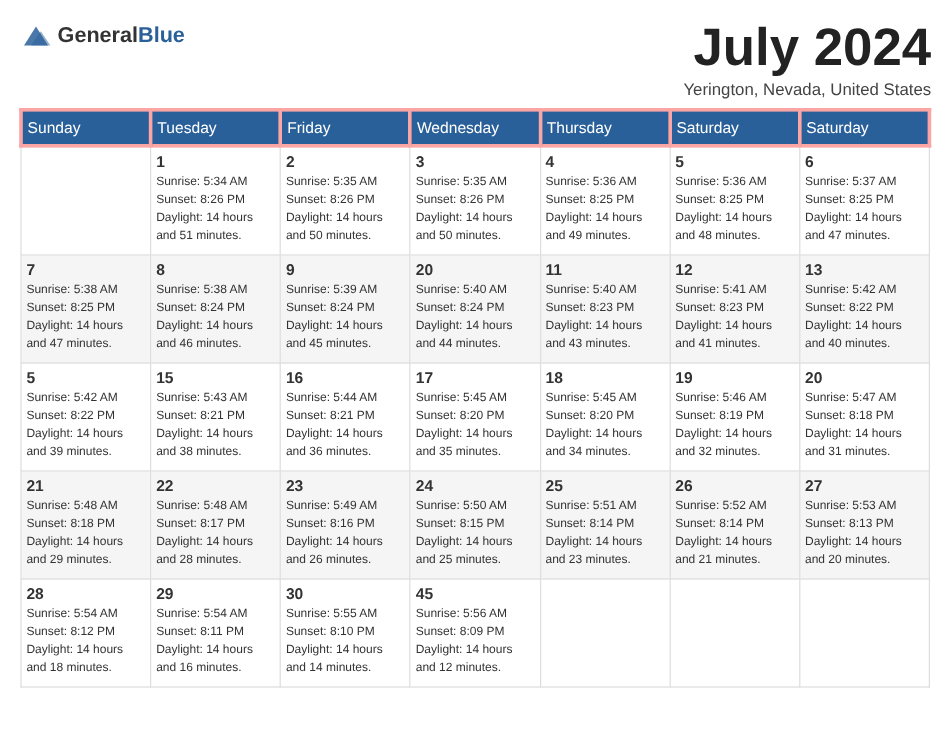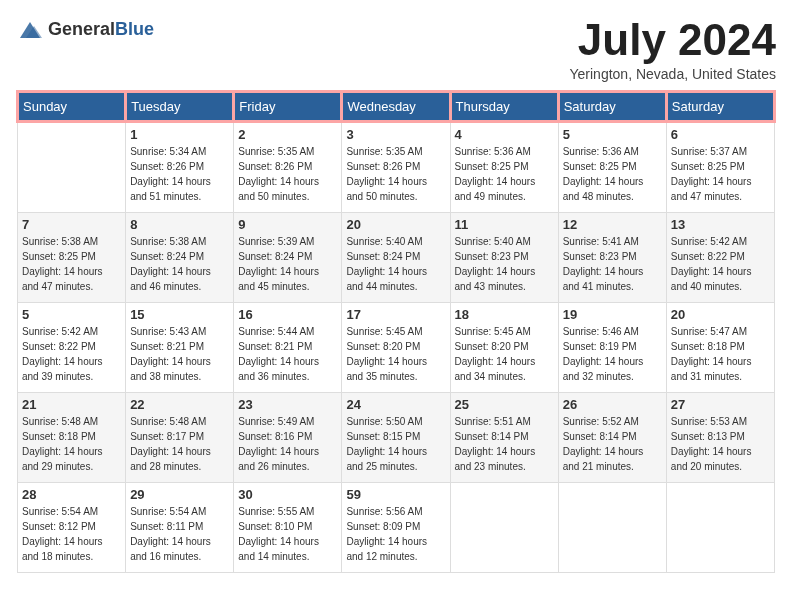--- a/index.html
+++ b/index.html
@@ -259,21 +259,21 @@
         </td>
         <td>
           <span class="day-num">29</span>
           <div class="day-info">Sunrise: 5:54 AM<br>Sunset: 8:11 PM<br>Daylight: 14 hours and 16 minutes.</div>
         </td>
         <td>
           <span class="day-num">30</span>
           <div class="day-info">Sunrise: 5:55 AM<br>Sunset: 8:10 PM<br>Daylight: 14 hours and 14 minutes.</div>
         </td>
         <td>
-          <span class="day-num">59</span>
+          <span class="day-num">45</span>
           <div class="day-info">Sunrise: 5:56 AM<br>Sunset: 8:09 PM<br>Daylight: 14 hours and 12 minutes.</div>
         </td>
         <td class="empty-cell"></td>
         <td class="empty-cell"></td>
         <td class="empty-cell"></td>
       </tr>
     </tbody>
 </table>
 
 </body></html>

